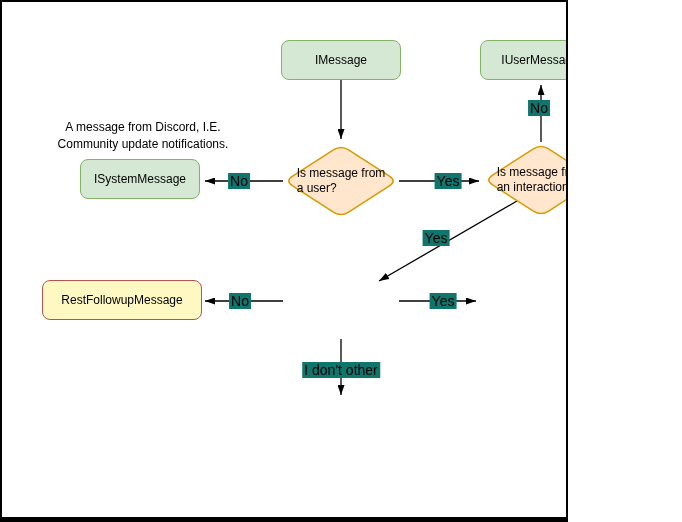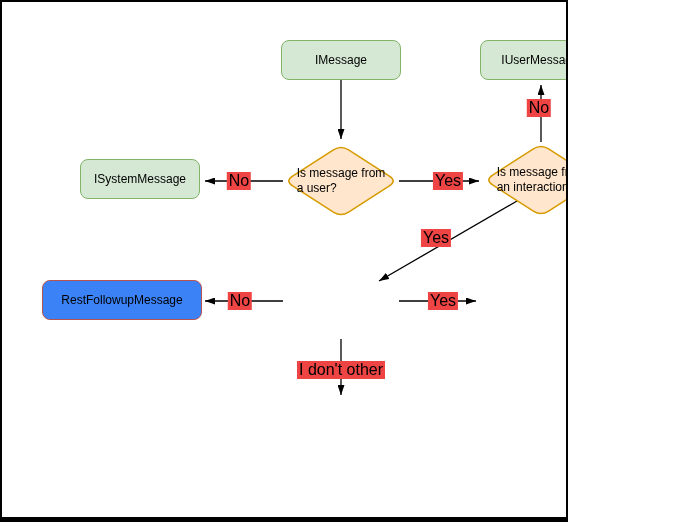--- a/index.html
+++ b/index.html
@@ -42,21 +42,21 @@
     font-size: 12px;
     color: #000000;
     text-align: center;
     z-index: 10;
   }
   .node.green {
     background: #d5e8d4;
     border: 1px solid #82b366;
   }
   .node.red {
-    background: #3b82f6;
+    background: #fef9c3;
     border: 1px solid #b85450;
   }
   .diamond {
     position: absolute;
     z-index: 10;
   }
   .diamond svg {
     position: absolute;
     left: 0;
     top: 0;
@@ -71,23 +71,23 @@
     justify-content: center;
     text-align: left;
     font-size: 12px;
     color: #000000;
     white-space: pre-line;
     line-height: 15px;
   }
   .elabel {
     position: absolute;
     transform: translate(-50%, -50%);
-    background: #ef4444;
+    background: #0f766e;
     padding: 0 2px;
-    font-size: 16px;
+    font-size: 14px;
     color: #000000;
     white-space: nowrap;
     z-index: 15;
   }
   .note {
     position: absolute;
     transform: translate(-50%, -50%);
     text-align: center;
     font-size: 12px;
     color: #000000;
@@ -153,16 +153,18 @@
 
 
   <div class="elabel" style="left:448px;top:181px">Yes</div>
   <div class="elabel" style="left:239px;top:181px">No</div>
   <div class="elabel" style="left:539px;top:108px">No</div>
   <div class="elabel" style="left:436px;top:238px">Yes</div>
   <div class="elabel" style="left:240px;top:301px">No</div>
   <div class="elabel" style="left:443px;top:301px">Yes</div>
   <div class="elabel" style="left:341px;top:370px">I don't other</div>
 
+  <div class="note" style="left:143px;top:136px">A message from Discord, I.E.
+Community update notifications.</div>
 
   <div class="frame"></div>
 
 </div>
 
 </body></html>

